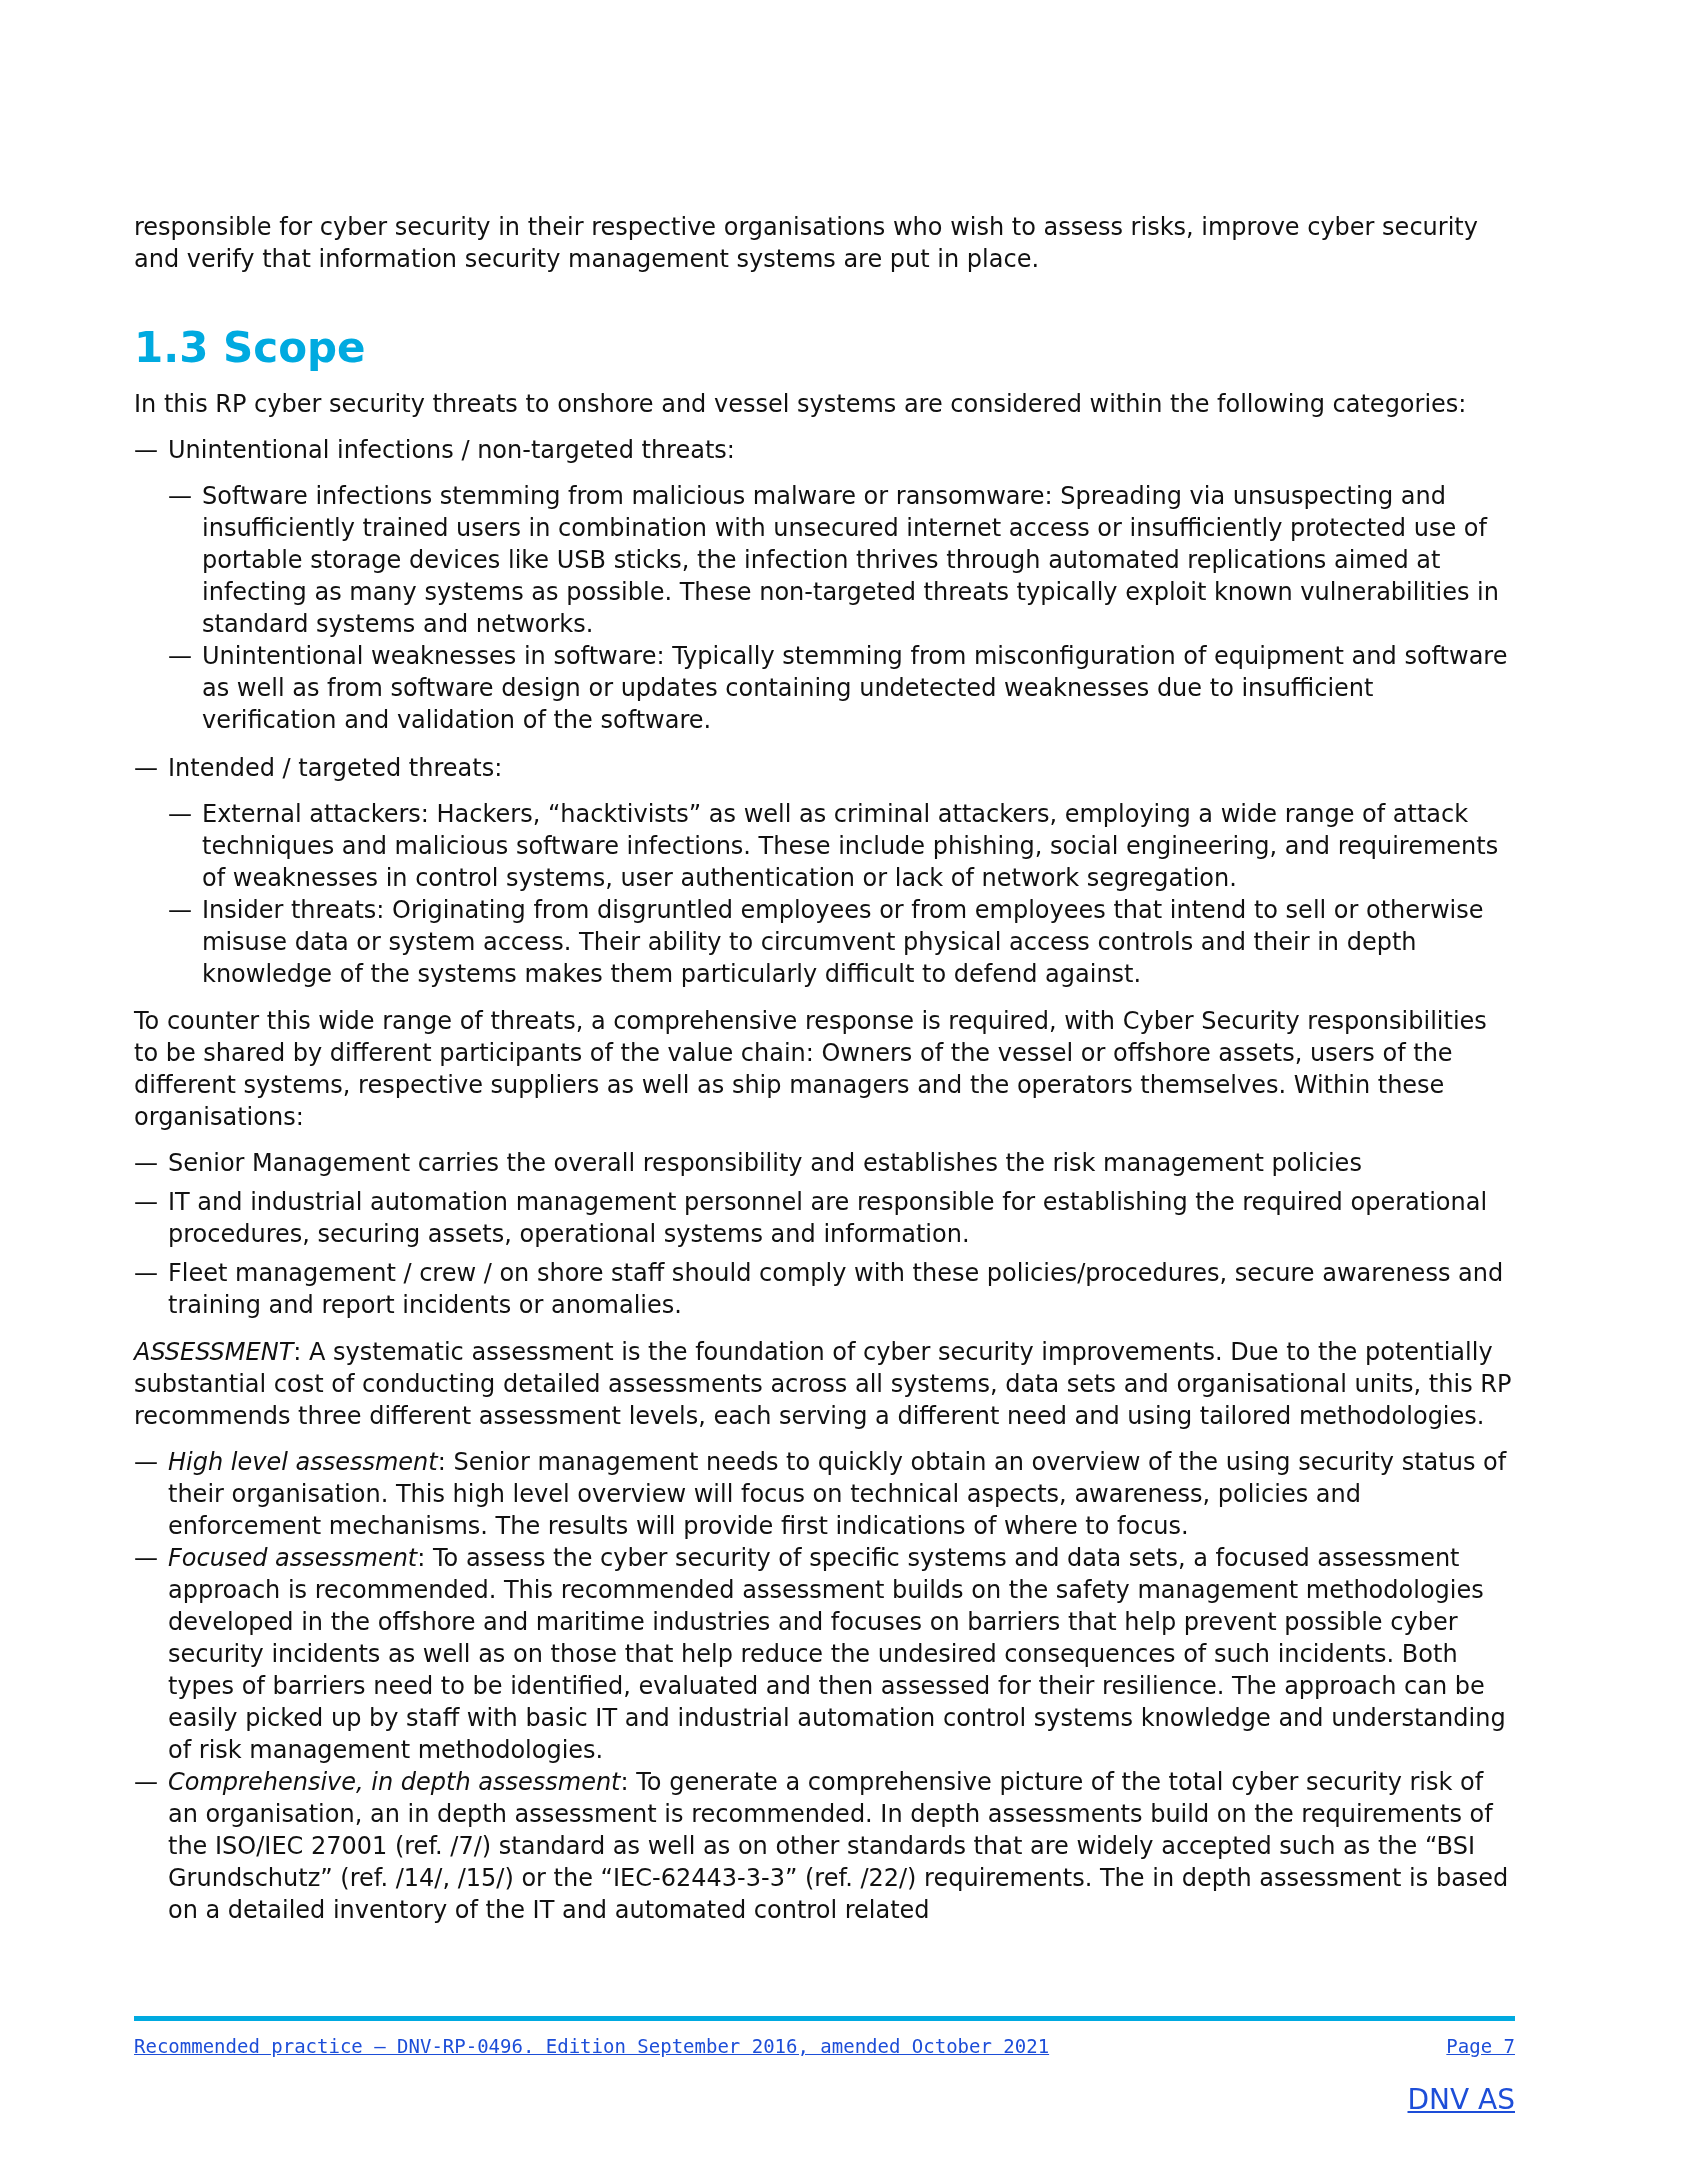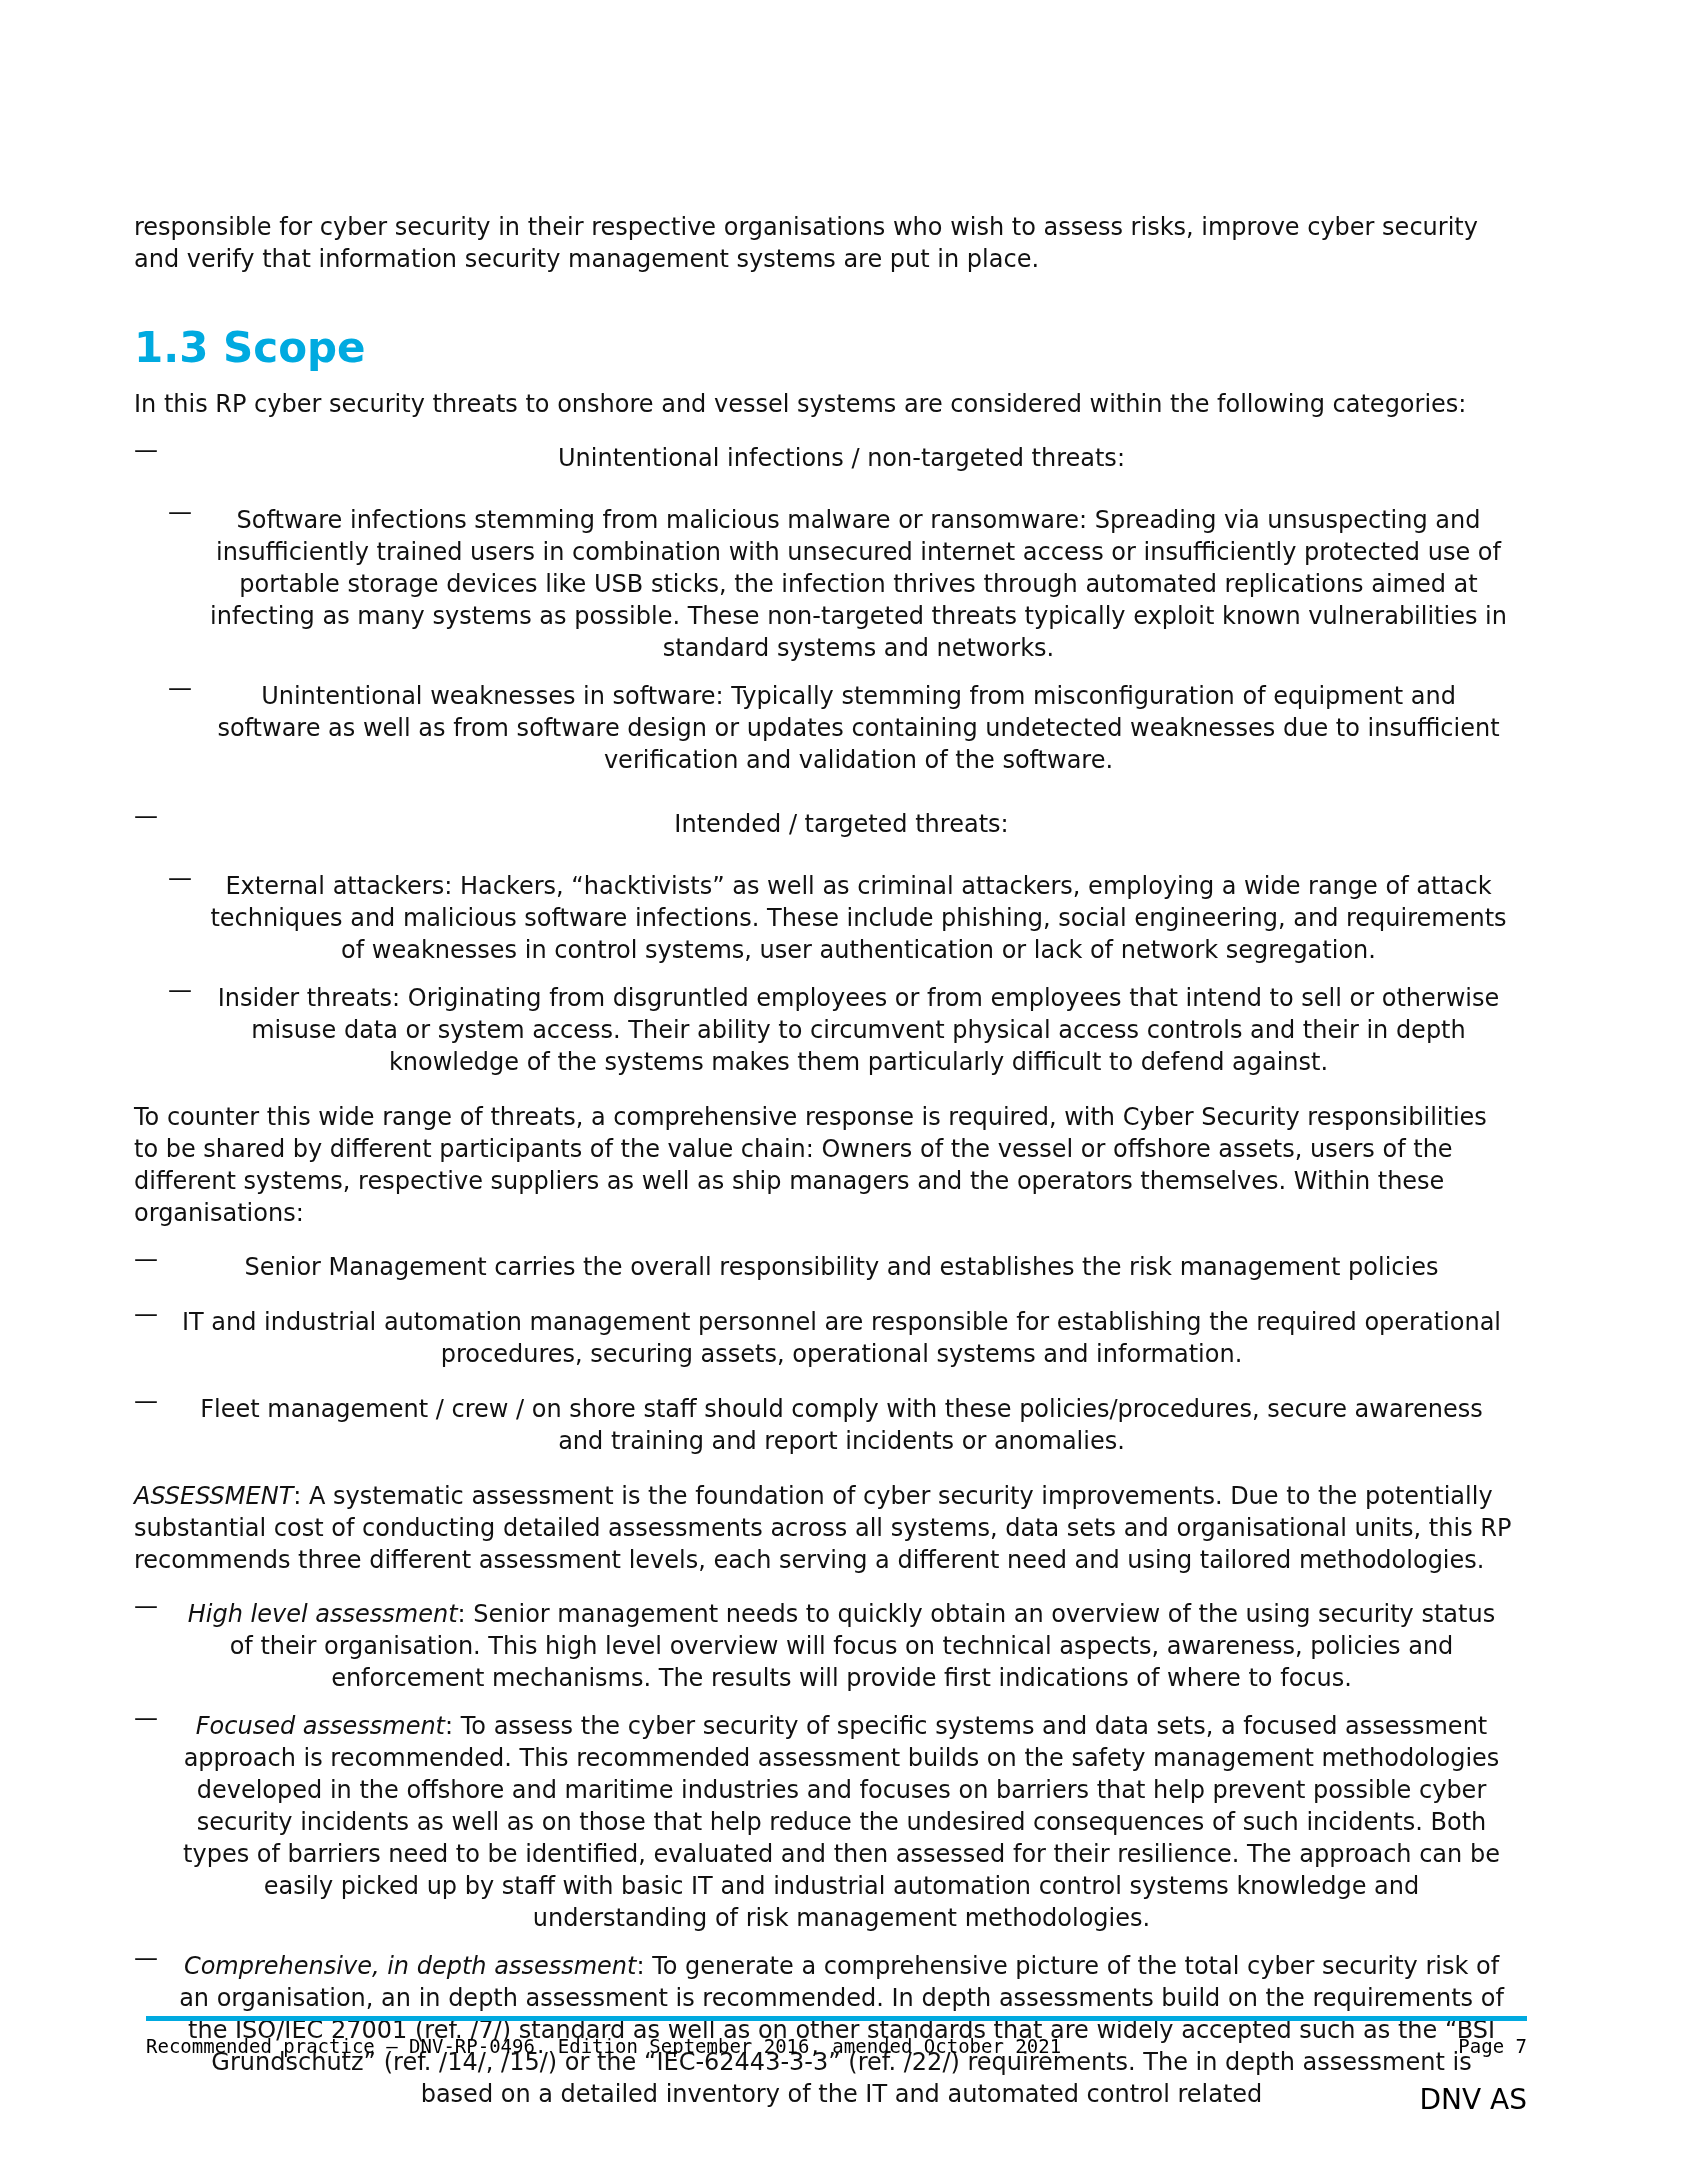--- a/index.html
+++ b/index.html
@@ -29,31 +29,32 @@
     font-weight: bold;
     color: #00aae0;
   }
   .list { margin-top: 14px; }
   .group + .group { margin-top: 16px; }
   .sublist { margin-top: 14px; }
   .list2 .li + .li { margin-top: 7px; }
   .li { display: flex; align-items: flex-start; }
   .li .marker { flex: 0 0 34px; }
   .li.lvl2 { margin-left: 34px; }
-  .litext { margin: 8px; flex: 1; text-align: center; }
+  .litext { margin: 0; flex: 1; }
   em { font-style: italic; }
   .footer {
     position: absolute;
-    left: 146px;
+    left: 134px;
     top: 2016px;
     width: 1381px;
     font-family: "DejaVu Sans Mono", monospace;
     font-size: 19px;
     line-height: 34px;
-    color: #000000;
+    color: #1d4ed8;
+    text-decoration: underline;
   }
   .rule {
     height: 5px;
     background: #00aae0;
     margin-bottom: 8px;
   }
   .frow {
     display: flex;
     justify-content: space-between;
   }

